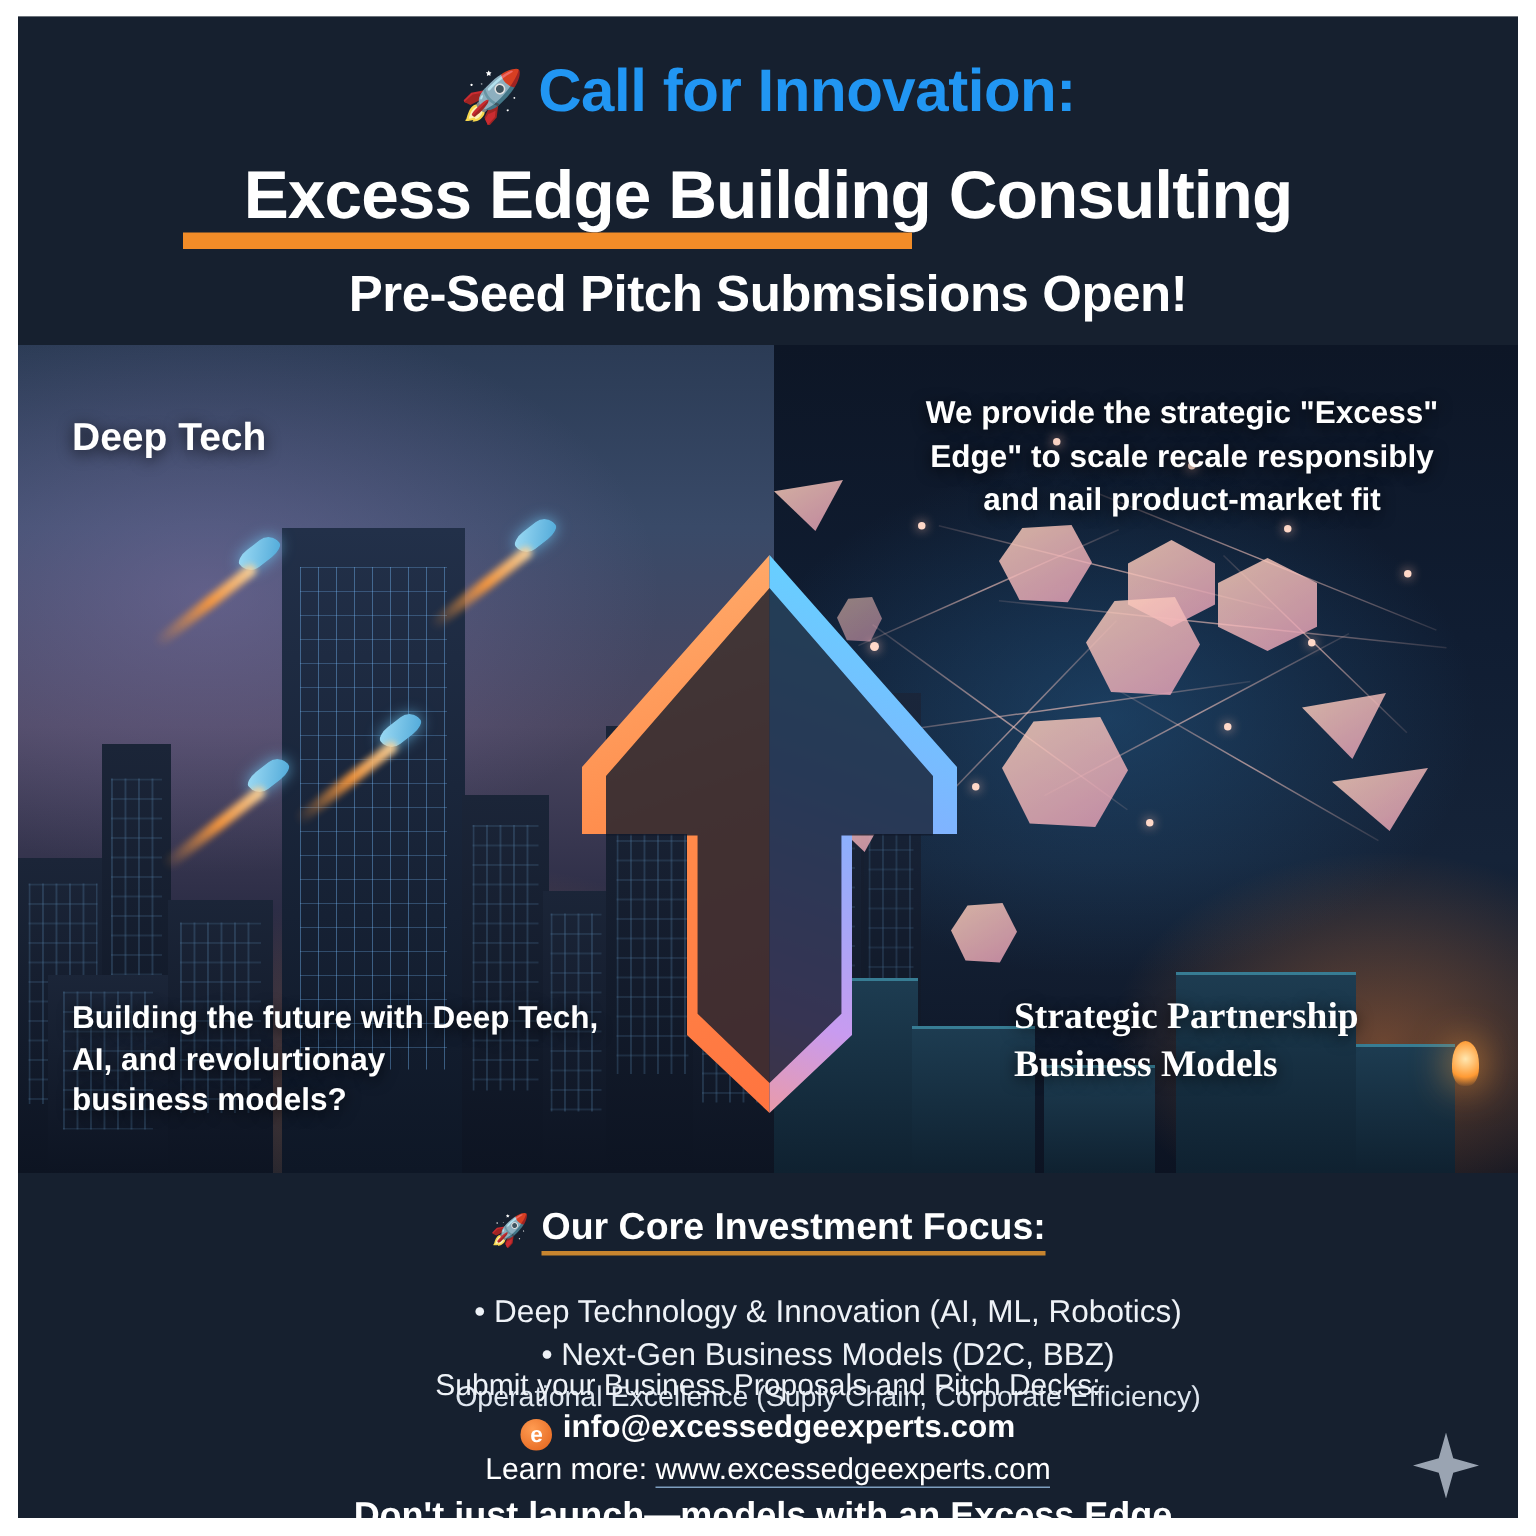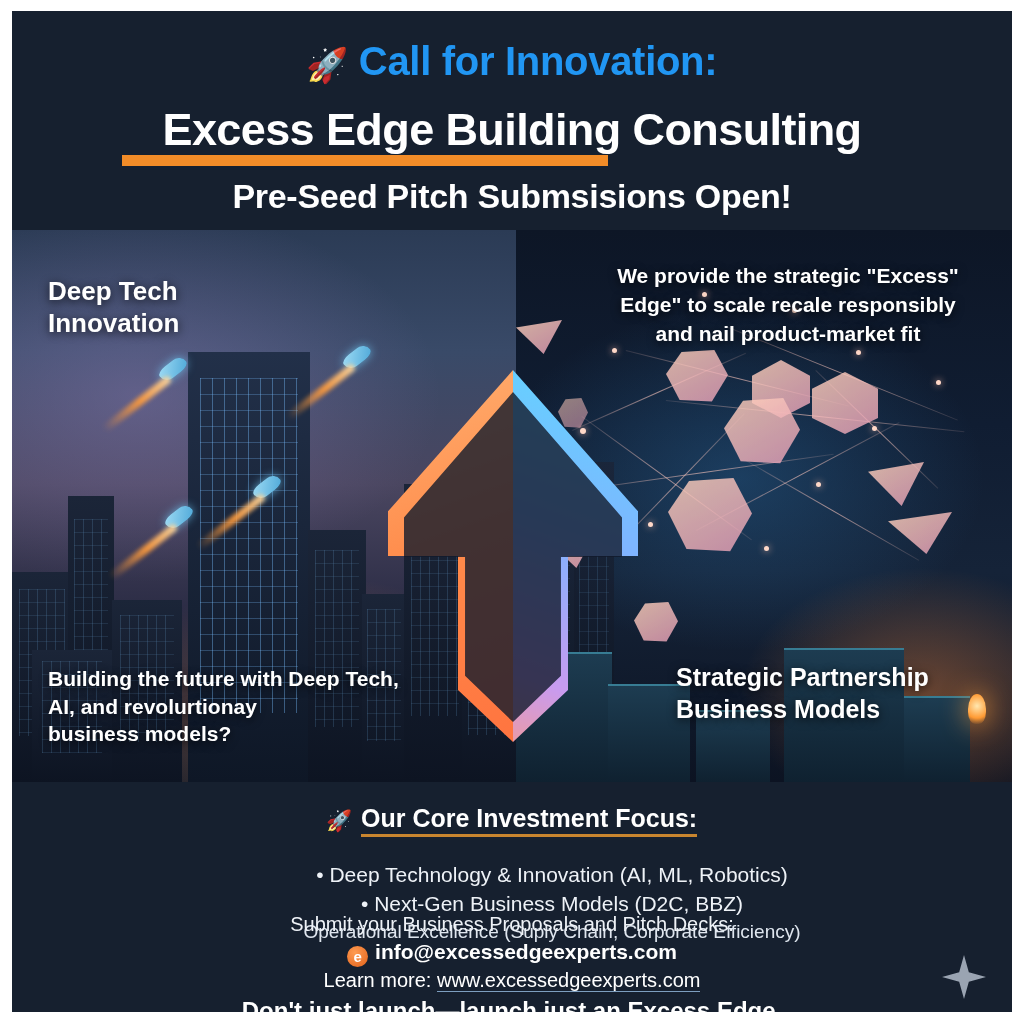--- a/index.html
+++ b/index.html
@@ -187,21 +187,20 @@
         <div class="body"></div>
           <div class="flame"></div>
         </div>
       <div class="rocket-s" style="left:442px;top:236px;">
         <div class="body"></div>
           <div class="flame"></div>
         </div>
 
       <div class="ov ov-tl">
         <div>Deep Tech</div>
-        <div>Innovation</div>
       </div>
       <div class="ov ov-bl">
         <div>Building the future with Deep Tech,</div>
         <div>AI, and revolurtionay</div>
         <div>business models?</div>
       </div>
     </div>
 
     <div class="panel panel-right">
       <div class="bldg" style="left:6px;width:54px;height:250px;opacity:.85;"></div>
@@ -245,21 +244,21 @@
       <div class="net-node" style="left:248px;top:316px;width:5px;height:5px;"></div>
       <div class="net-node" style="left:356px;top:196px;width:5px;height:5px;"></div>
       <div class="net-node" style="left:96px;top:118px;width:5px;height:5px;"></div>
       <div class="net-node" style="left:300px;top:252px;width:5px;height:5px;"></div>
 
       <div class="ov ov-tr" style="left:88px;top:32px;width:368px;">
         <div>We provide the strategic "Excess"</div>
         <div>Edge" to scale recale responsibly</div>
         <div>and nail product-market fit</div>
       </div>
-      <div class="ov ov-br" style="left:160px;top:432px;">
+      <div class="ov ov-br" style="left:160px;top:432px;font-family:Liberation Serif, serif;">
         <div>Strategic Partnership</div>
         <div>Business Models</div>
       </div>
     </div>
 
     <div class="arrow-wrap">
       <div class="arrow-half l">
           <div class="arrow-shape"></div>
         </div>
       <div class="arrow-half r">
@@ -279,17 +278,17 @@
       <li class="bul">Next-Gen Business Models (D2C, BBZ)</li>
       <li class="nb">Operational Excellence (Suply Chain, Corporate Efficiency)</li>
     </ul>
     <div class="submit-line">Submit your Business Proposals and Pitch Decks:</div>
     <div class="email-line">
       <span class="ebadge">e</span><span>info@excessedgeexperts.com</span>
     </div>
     <div class="learn-line">
       <span>Learn more: </span><span class="lnk">www.excessedgeexperts.com</span>
     </div>
-    <div class="tagline">Don't just launch—launch just an Excess Edge.</div>
+    <div class="tagline">Don't just launch—models with an Excess Edge.</div>
   </div>
 
   <div class="sparkle"></div>
 </div>
 
 </body></html>

